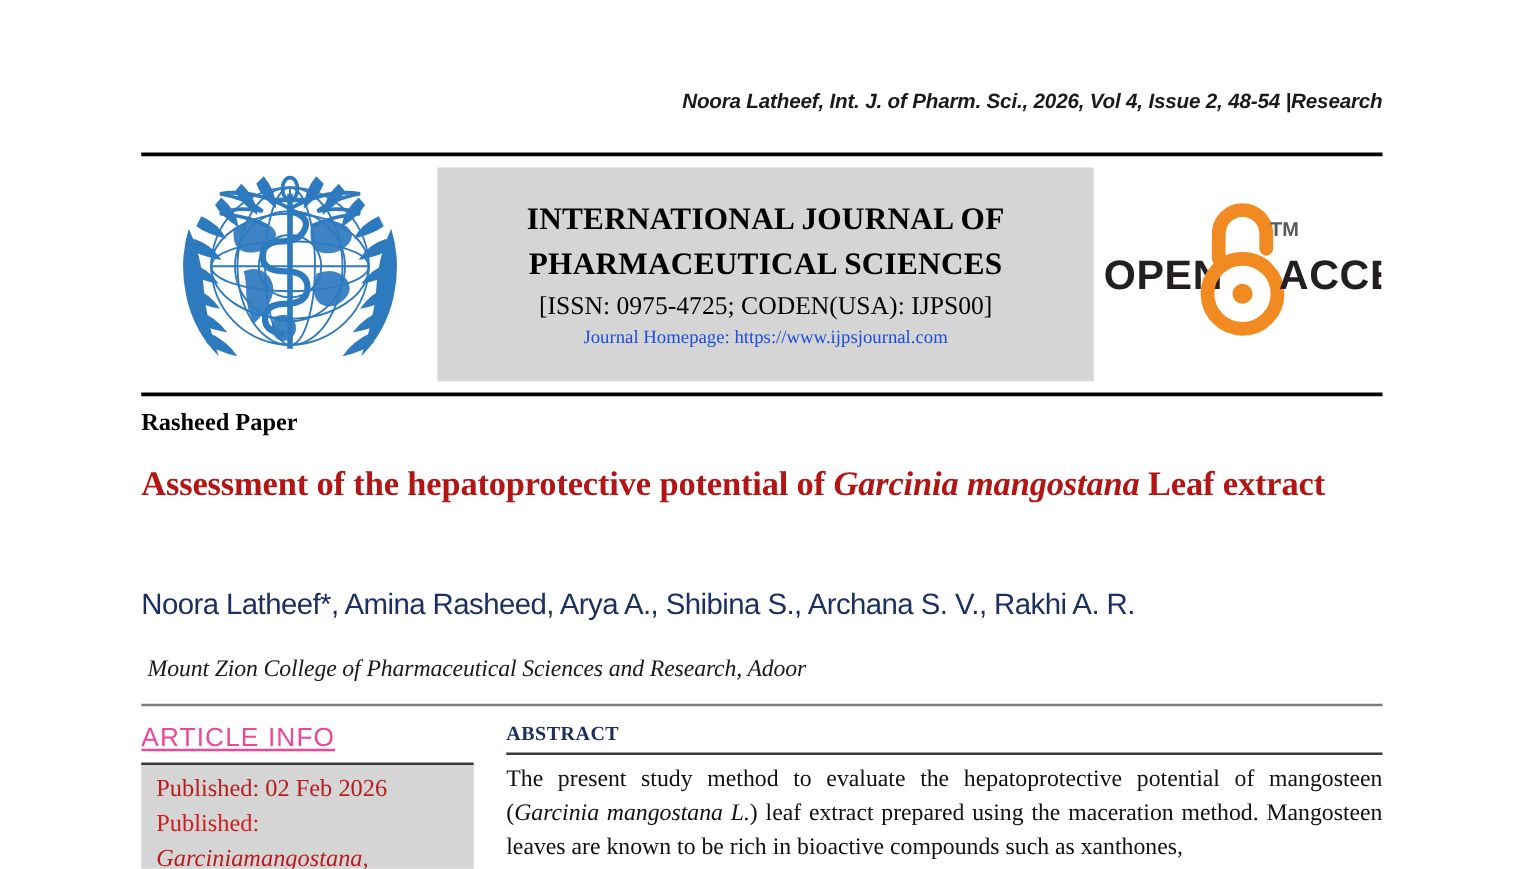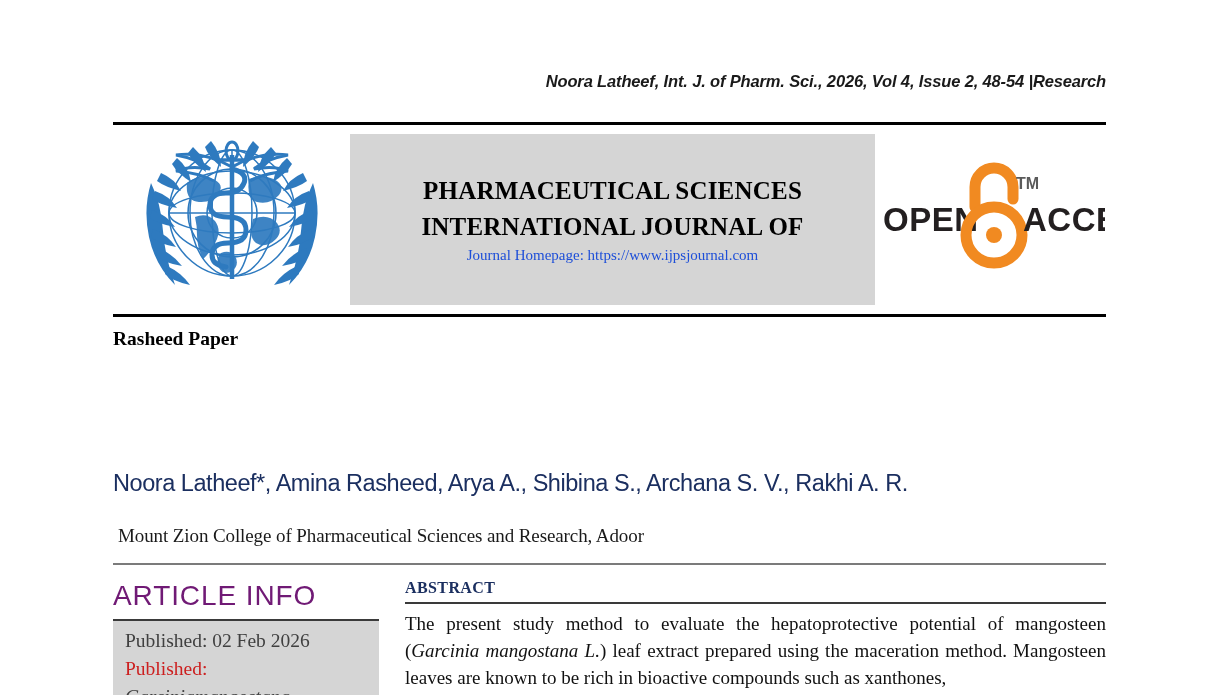--- a/index.html
+++ b/index.html
@@ -157,58 +157,60 @@
     letter-spacing: -0.45px;
     color: #1B2F60;
     white-space: nowrap;
   }
 
   .affiliation {
     position: absolute;
     left: 118px;
     top: 525px;
     font-family: "Liberation Serif", "DejaVu Serif", serif;
+    font-style: italic;
     font-size: 19px;
     letter-spacing: -0.1px;
     color: #1a1a1a;
   }
 
   
   .col-info {
     position: absolute;
     left: 113px;
     top: 578px;
     width: 266px;
   }
   .info-heading {
     font-family: "Liberation Sans", "DejaVu Sans", sans-serif;
     font-weight: 300;
-    font-size: 28px;
+    font-size: 21px;
     letter-spacing: 0.9px;
-    color: #701a75;
+    color: #ec4899;
     line-height: 1.25;
+    text-decoration: underline;
   }
   .info-rule {
     margin-top: 6px;
     width: 266px;
     height: 2.2px;
     background: #3a3a3a;
   }
   .info-box {
     background: #d5d5d5;
     width: 266px;
     padding: 6px 0 10px 12px;
     box-sizing: border-box;
     min-height: 89px;
   }
   .info-line {
     font-family: "Liberation Serif", "DejaVu Serif", serif;
     font-size: 19.5px;
     line-height: 1.42;
-    color: #404040;
+    color: #b91c1c;
     white-space: nowrap;
   }
   .info-line.kw-label { color: #CC2020; }
   .info-line.kw-italic { font-style: italic; }
 
   .col-abstract {
     position: absolute;
     left: 405px;
     top: 578px;
     width: 701px;
@@ -308,22 +310,23 @@
           <path d="M185 115 q-15 6 -24 18 q18 -3 26 -10z"></path>
           <path d="M176 133 q-15 7 -23 19 q18 -4 25 -11z"></path>
           <path d="M166 25 q-12 10 -14 24 q14 -9 19 -18z"></path>
           <path d="M150 14 q-12 11 -13 25 q14 -10 18 -19z"></path>
           <path d="M132 8 q-10 12 -10 26 q13 -11 16 -20z"></path>
         </g>
       </svg>
     </div>
 
     <div class="journal-box">
+      <div class="jb-title">INTERNATIONAL JOURNAL OF</div>
       <div class="jb-title">PHARMACEUTICAL SCIENCES</div>
-      <div class="jb-title">INTERNATIONAL JOURNAL OF</div>
+      <div class="jb-issn">[ISSN: 0975-4725; CODEN(USA): IJPS00]</div>
       <div class="jb-home">Journal Homepage: https://www.ijpsjournal.com</div>
     </div>
 
     <div class="open-access">
       <svg viewBox="0 0 222 115" xmlns="http://www.w3.org/2000/svg">
         <text x="0" y="72" font-family="Liberation Sans, DejaVu Sans, sans-serif" font-size="33" font-weight="bold" fill="#231f20" letter-spacing="0.5">OPEN</text>
         <g>
 
           <path d="M92 48 L92 28 a19 19 0 0 1 38 0 L130 40" fill="none" stroke="#F18A21" stroke-width="11" stroke-linecap="round"></path>
 
@@ -333,20 +336,21 @@
         <text x="133" y="30" font-family="Liberation Sans, DejaVu Sans, sans-serif" font-size="16" font-weight="bold" fill="#5a5a5a">TM</text>
         <text x="140" y="72" font-family="Liberation Sans, DejaVu Sans, sans-serif" font-size="33" font-weight="bold" fill="#231f20" letter-spacing="0.5">ACCESS</text>
       </svg>
     </div>
   </div>
 
   <div class="rule-thick rule-mid"></div>
 
   <div class="article-type">Rasheed Paper</div>
 
+  <div class="paper-title"><span>Assessment of the hepatoprotective potential of </span><span class="sp">Garcinia mangostana</span><span> Leaf extract</span></div>
 
   <div class="authors">Noora Latheef*, Amina Rasheed, Arya A., Shibina S., Archana S. V., Rakhi A. R.</div>
 
   <div class="affiliation">Mount Zion College of Pharmaceutical Sciences and Research, Adoor</div>
 
   <div class="rule-thin-gray"></div>
 
   <div class="col-info">
     <div class="info-heading">ARTICLE INFO</div>
     <div class="info-rule"></div>

